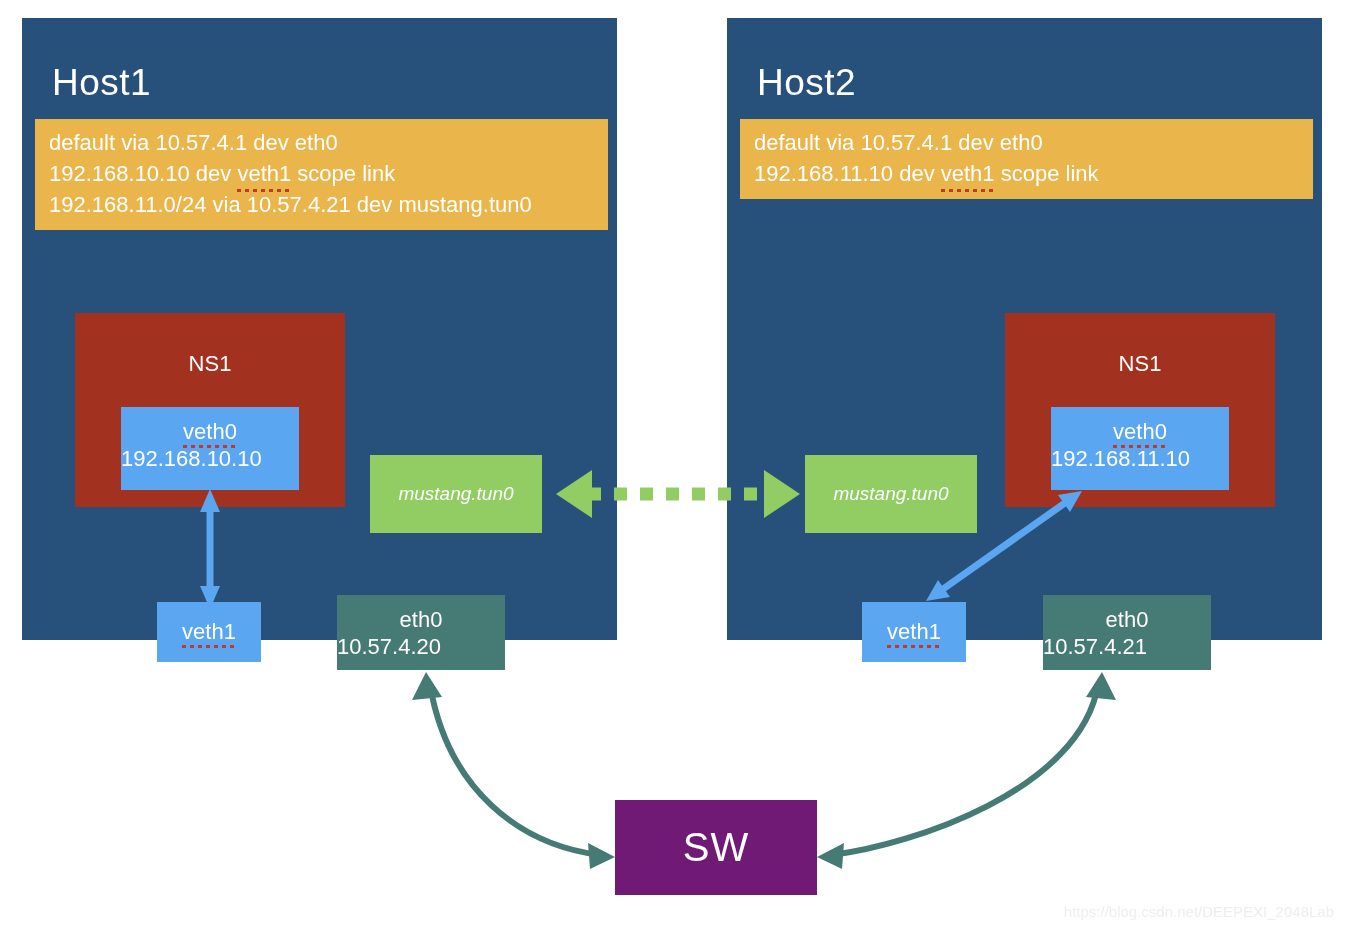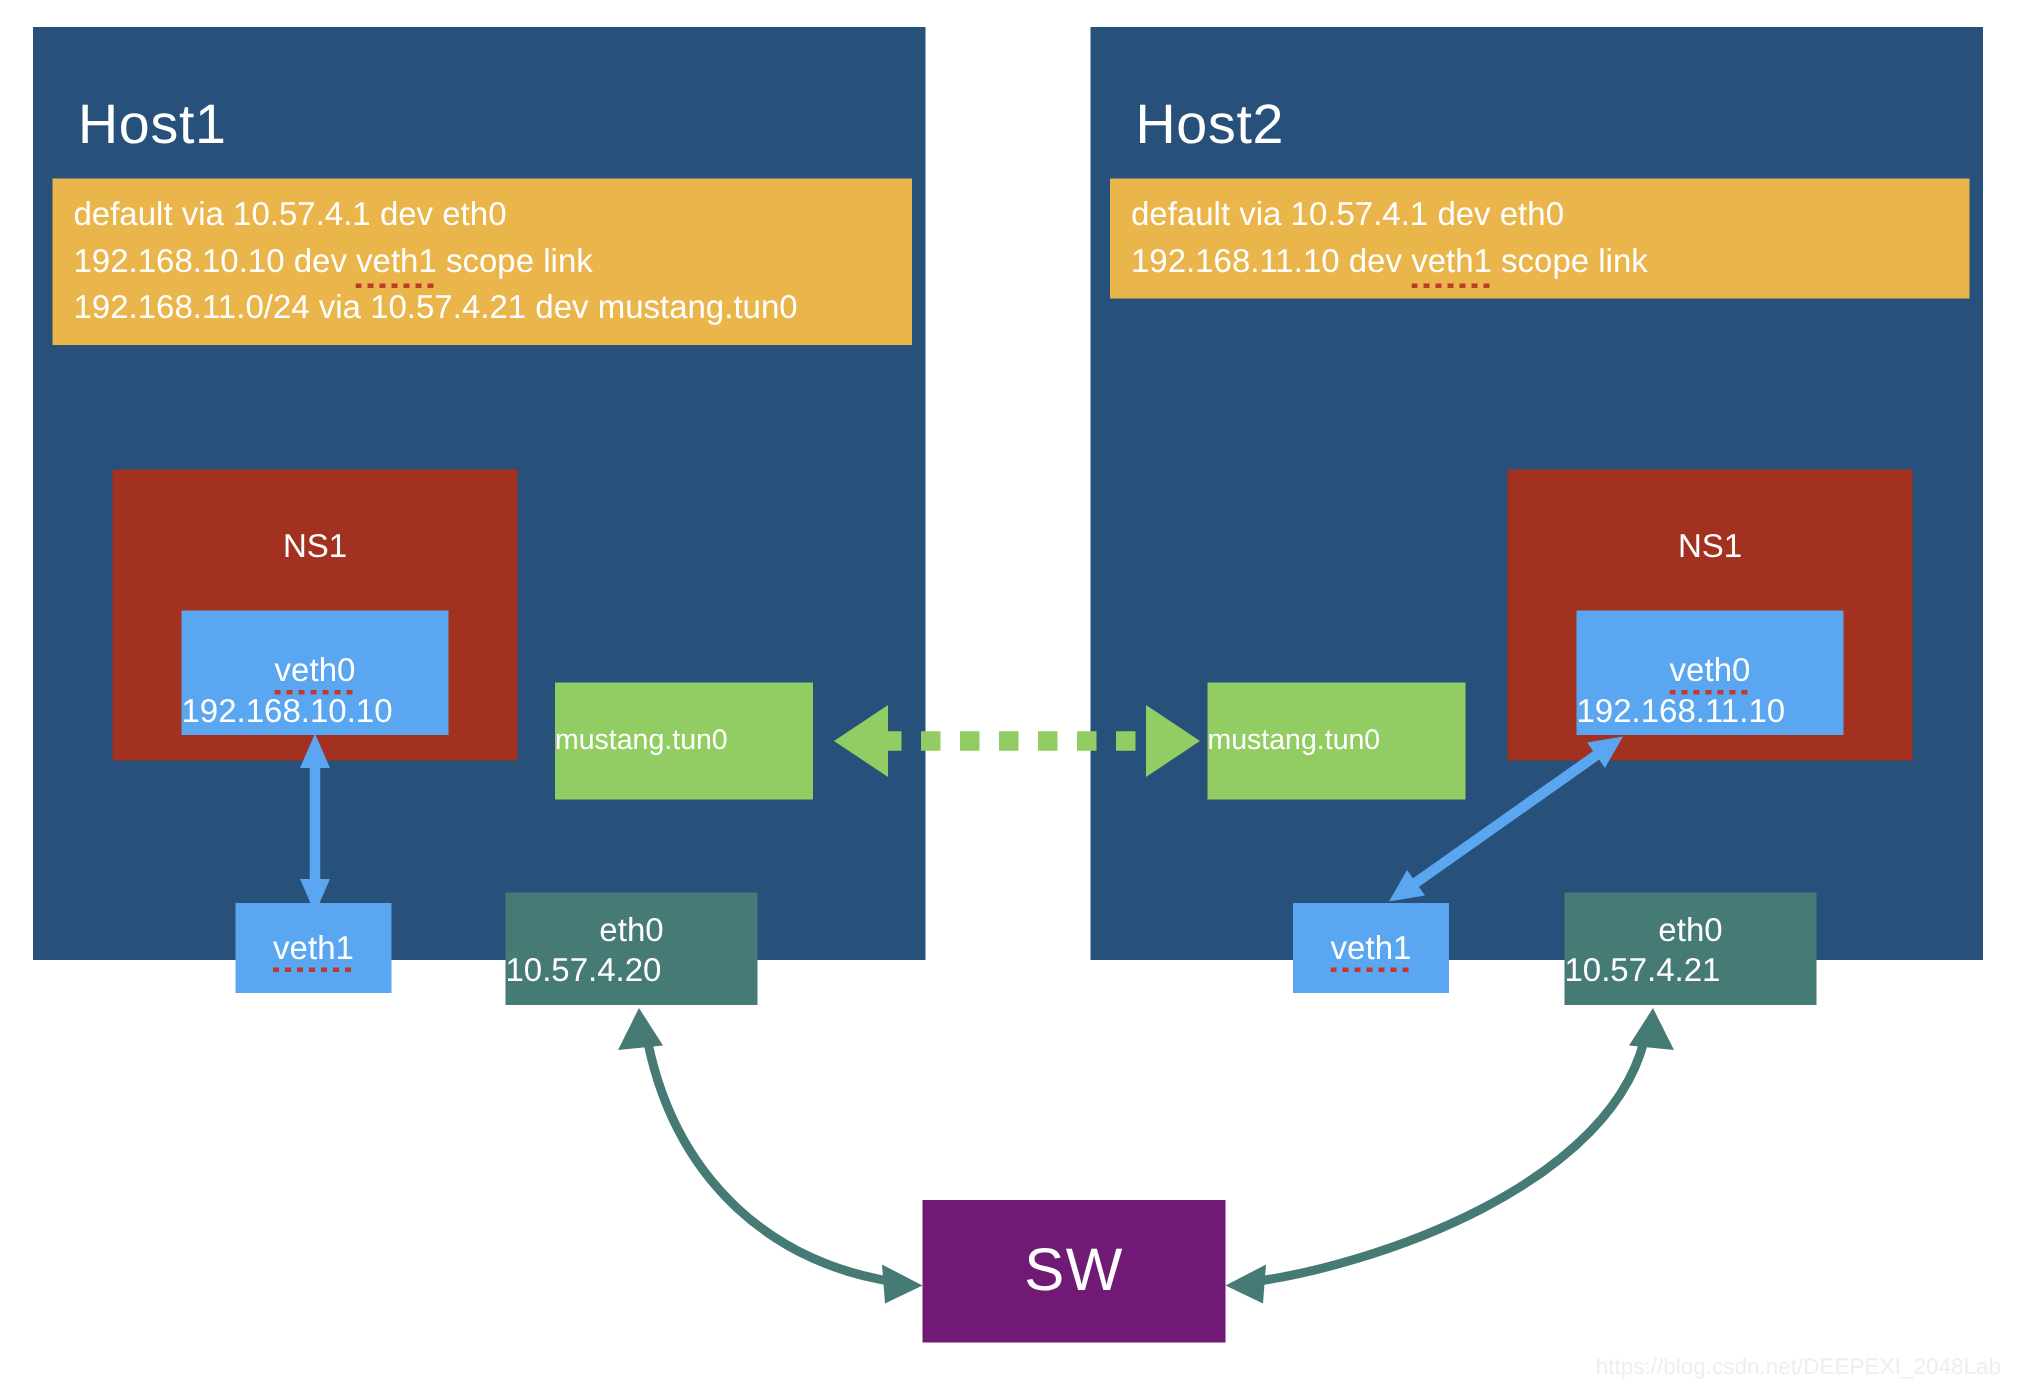--- a/index.html
+++ b/index.html
@@ -77,21 +77,21 @@
     width: 100%;
     text-align: center;
     color: #ffffff;
     font-size: 22px;
   }
 
   .veth0-box {
     position: absolute;
     background: #5aa6f0;
     box-sizing: border-box;
-    padding-top: 27px;
+    padding-top: 12px;
   }
   #veth0-host1 { left: 121px; top: 407px; width: 178px; height: 83px; }
   #veth0-host2 { left: 1051px; top: 407px; width: 178px; height: 83px; }
   .iface-name {
     color: #ffffff;
     font-size: 22px;
     text-align: center;
     line-height: 26px;
   }
   .iface-addr {
@@ -112,22 +112,24 @@
     height: 60px;
   }
   #veth1-host1 { left: 157px; top: 602px; }
   #veth1-host2 { left: 862px; top: 602px; }
 
   .tun-box {
     position: absolute;
     background: #92cd63;
     display: flex;
     align-items: center;
+    justify-content: center;
     width: 172px;
     height: 78px;
+    font-style: italic;
   }
   #tun-host1 { left: 370px; top: 455px; }
   #tun-host2 { left: 805px; top: 455px; }
   .tun-label { color: #ffffff; font-size: 19px; }
 
   .eth-box {
     position: absolute;
     background: #467a74;
     box-sizing: border-box;
     padding-top: 12px;

